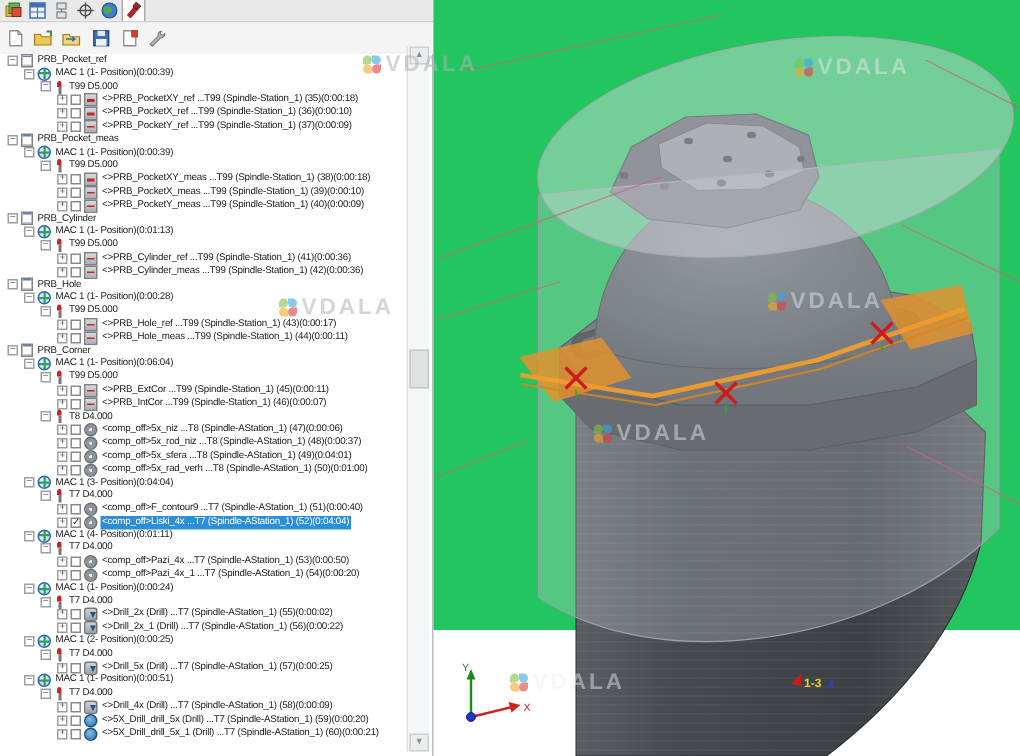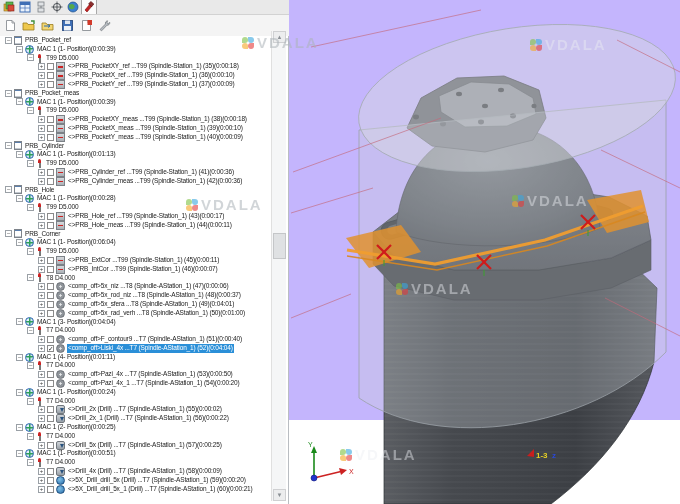--- a/index.html
+++ b/index.html
@@ -52,21 +52,21 @@
   #tree-scroll{position:absolute;left:271px;top:31px;width:15px;height:470px;background:#f5f6f7;
                border-left:1px solid #e0e0e0;box-sizing:border-box;}
   .sbtn{position:absolute;left:1px;width:13px;height:12px;background:#ecedee;border:1px solid #cfd0d2;
         box-sizing:border-box;color:#8a8f94;font-size:6px;line-height:10px;text-align:center;}
   #sb-up{top:0;}
   #sb-down{bottom:0;}
   #sb-thumb{position:absolute;left:1px;top:202px;width:13px;height:26px;background:#dfe1e3;
             border:1px solid #c4c6c8;box-sizing:border-box;}
 
   
-  #viewport{position:absolute;left:289px;top:0;width:391px;height:420px;background:#c4b5fd;}
+  #viewport{position:absolute;left:289px;top:0;width:391px;height:420px;background:#22c55e;}
   svg text{font-family:"Liberation Sans",sans-serif;}
 
   
   .wm{position:absolute;display:flex;align-items:center;gap:3px;pointer-events:none;
       font-weight:bold;font-size:15px;letter-spacing:2px;}
   .wm-light{color:rgba(172,178,184,0.55);}
   .wm-dark{color:rgba(235,238,241,0.45);}
   .wm .clover{width:12px;height:12px;display:grid;grid-template-columns:6px 6px;grid-template-rows:6px 6px;}
   .wm .clover i{border-radius:50% 50% 50% 0;}
   .wm .c1{background:rgba(125,194,67,.6);} .wm .c2{background:rgba(58,166,221,.6);transform:rotate(90deg);}

